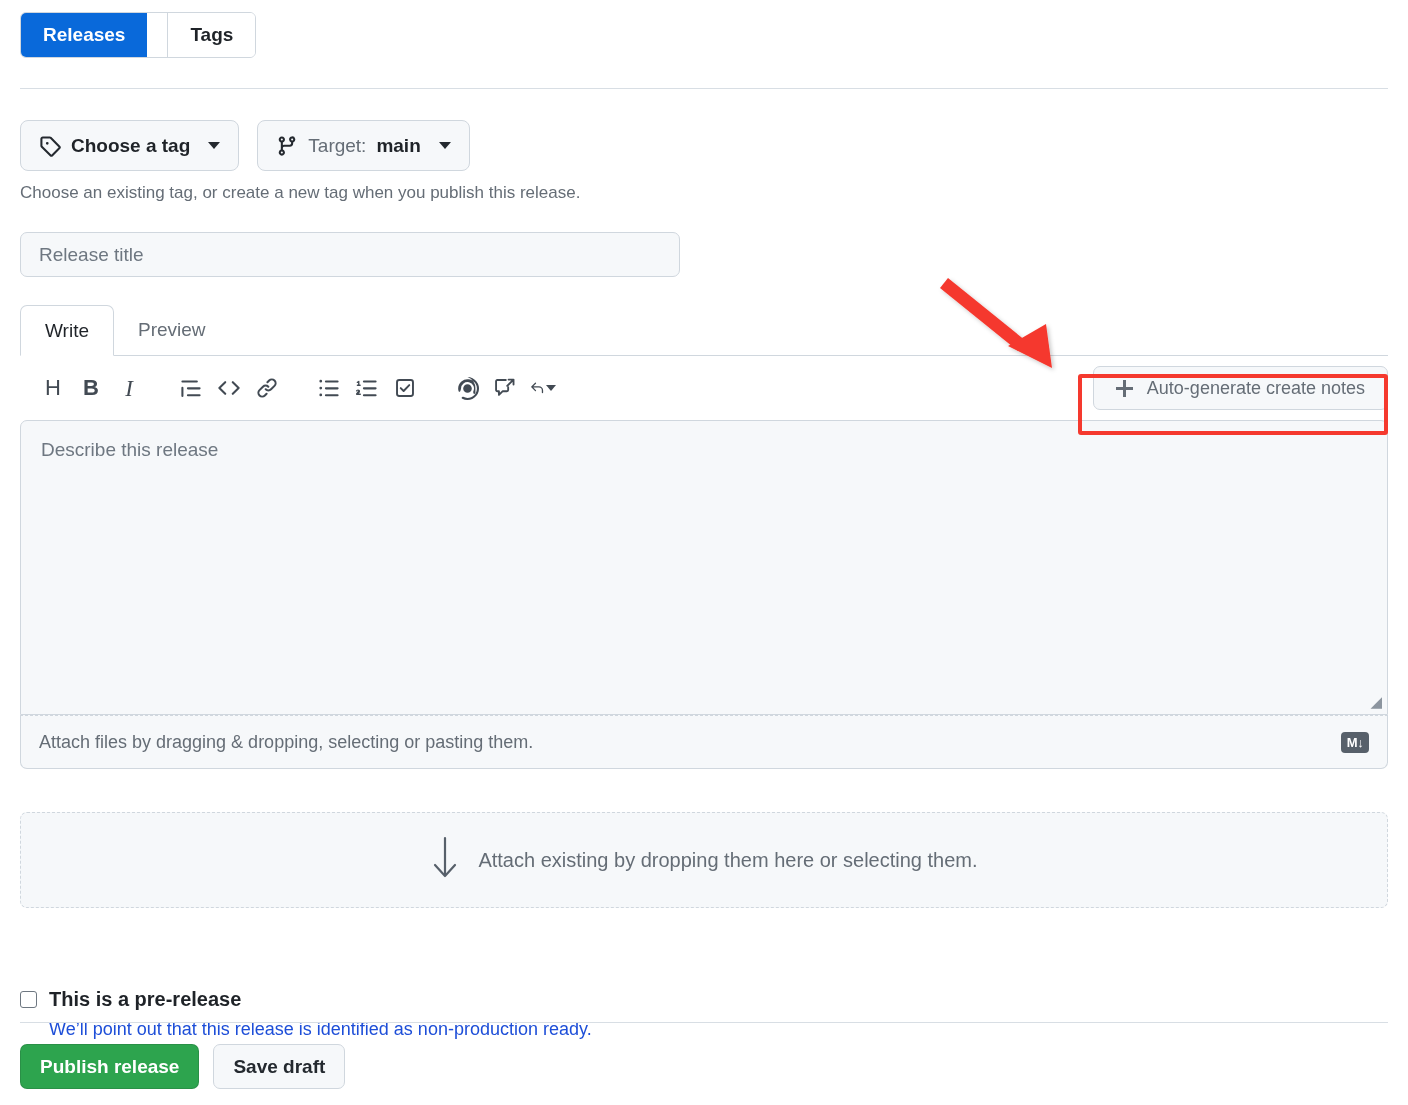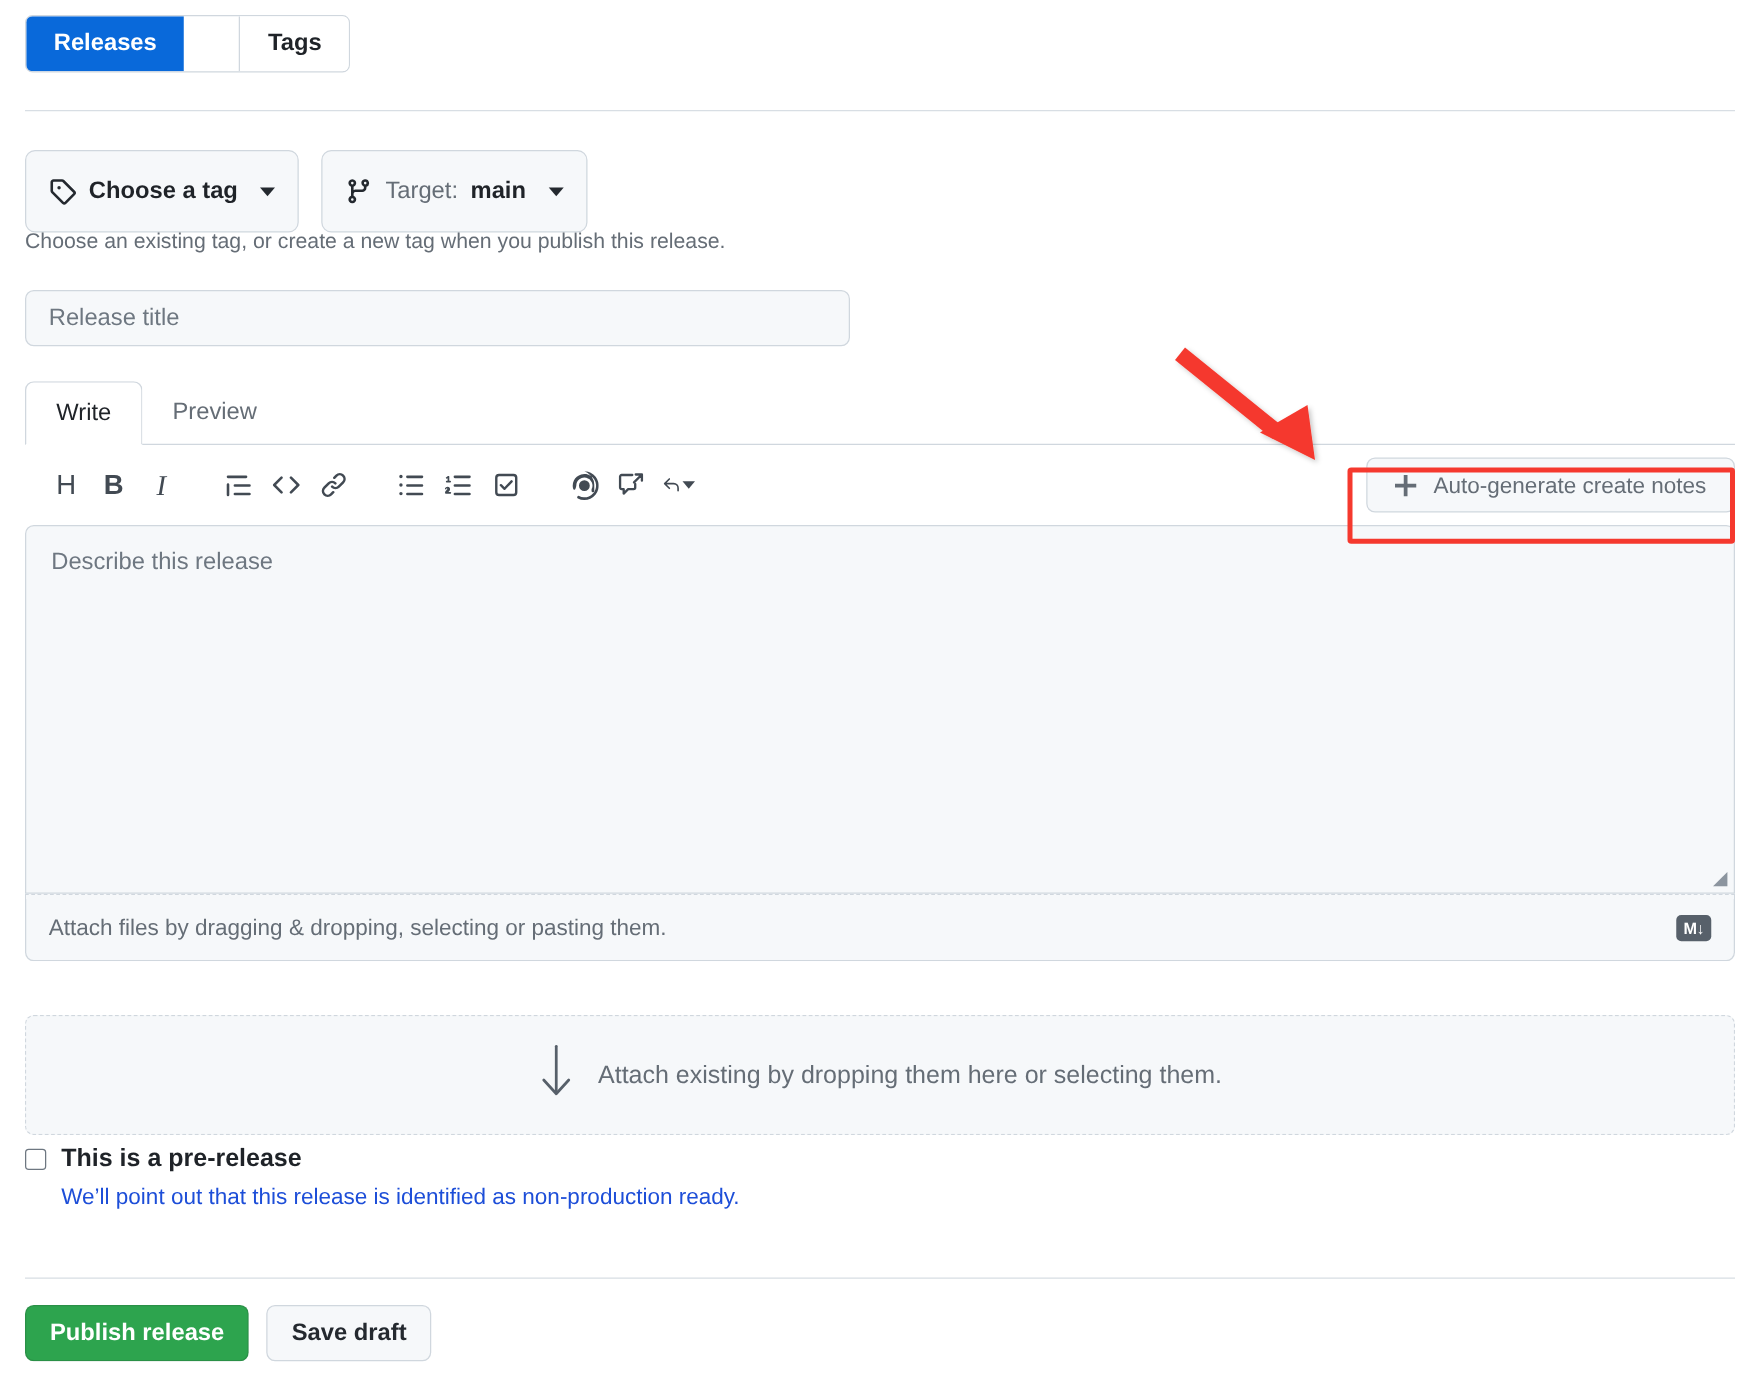--- a/index.html
+++ b/index.html
@@ -30,35 +30,35 @@
     font-size: 19px;
     font-weight: 700;
     color: #1f2328;
     background: #ffffff;
     cursor: pointer;
     border: none;
     height: 100%;
     font-family: inherit;
   }
   .seg-btn.active { background: #0969da; color: #ffffff; }
-  .seg-btn + .seg-btn { border-left: 1px solid #d0d7de; margin-left: 24px; }
+  .seg-btn + .seg-btn { border-left: 1px solid #d0d7de; }
 
   
   .divider {
     position: absolute; left: 20px; width: 1368px; height: 1px;
     background: #d8dee4;
   }
   #divider-top { top: 88px; }
   #divider-bottom { top: 1022px; }
 
   
   .pill-row { position: absolute; left: 20px; top: 120px; display: flex; gap: 18px; }
   .pill {
     display: flex; align-items: center; gap: 10px;
-    height: 66px;
+    height: 51px;
     padding: 0 18px;
     background: #f6f8fa;
     border: 1px solid #d0d7de;
     border-radius: 8px;
     font-size: 19px;
     color: #1f2328;
     cursor: pointer;
     font-family: inherit;
   }
   .pill .lbl { font-weight: 700; }
@@ -240,21 +240,21 @@
     border-radius: 7px;
     background: #f6f8fa;
     display: flex; align-items: center; justify-content: center;
     gap: 18px;
     font-size: 20px;
     color: #656d76;
   }
 
   
   .prerelease {
-    position: absolute; left: 20px; top: 916px;
+    position: absolute; left: 20px; top: 988px;
     width: 800px;
   }
   .pr-row { display: flex; align-items: center; gap: 12px; }
   .pr-check {
     width: 17px; height: 17px;
     border: 1px solid #6e7781;
     border-radius: 3px;
     background: #ffffff;
     cursor: pointer;
     appearance: none;

